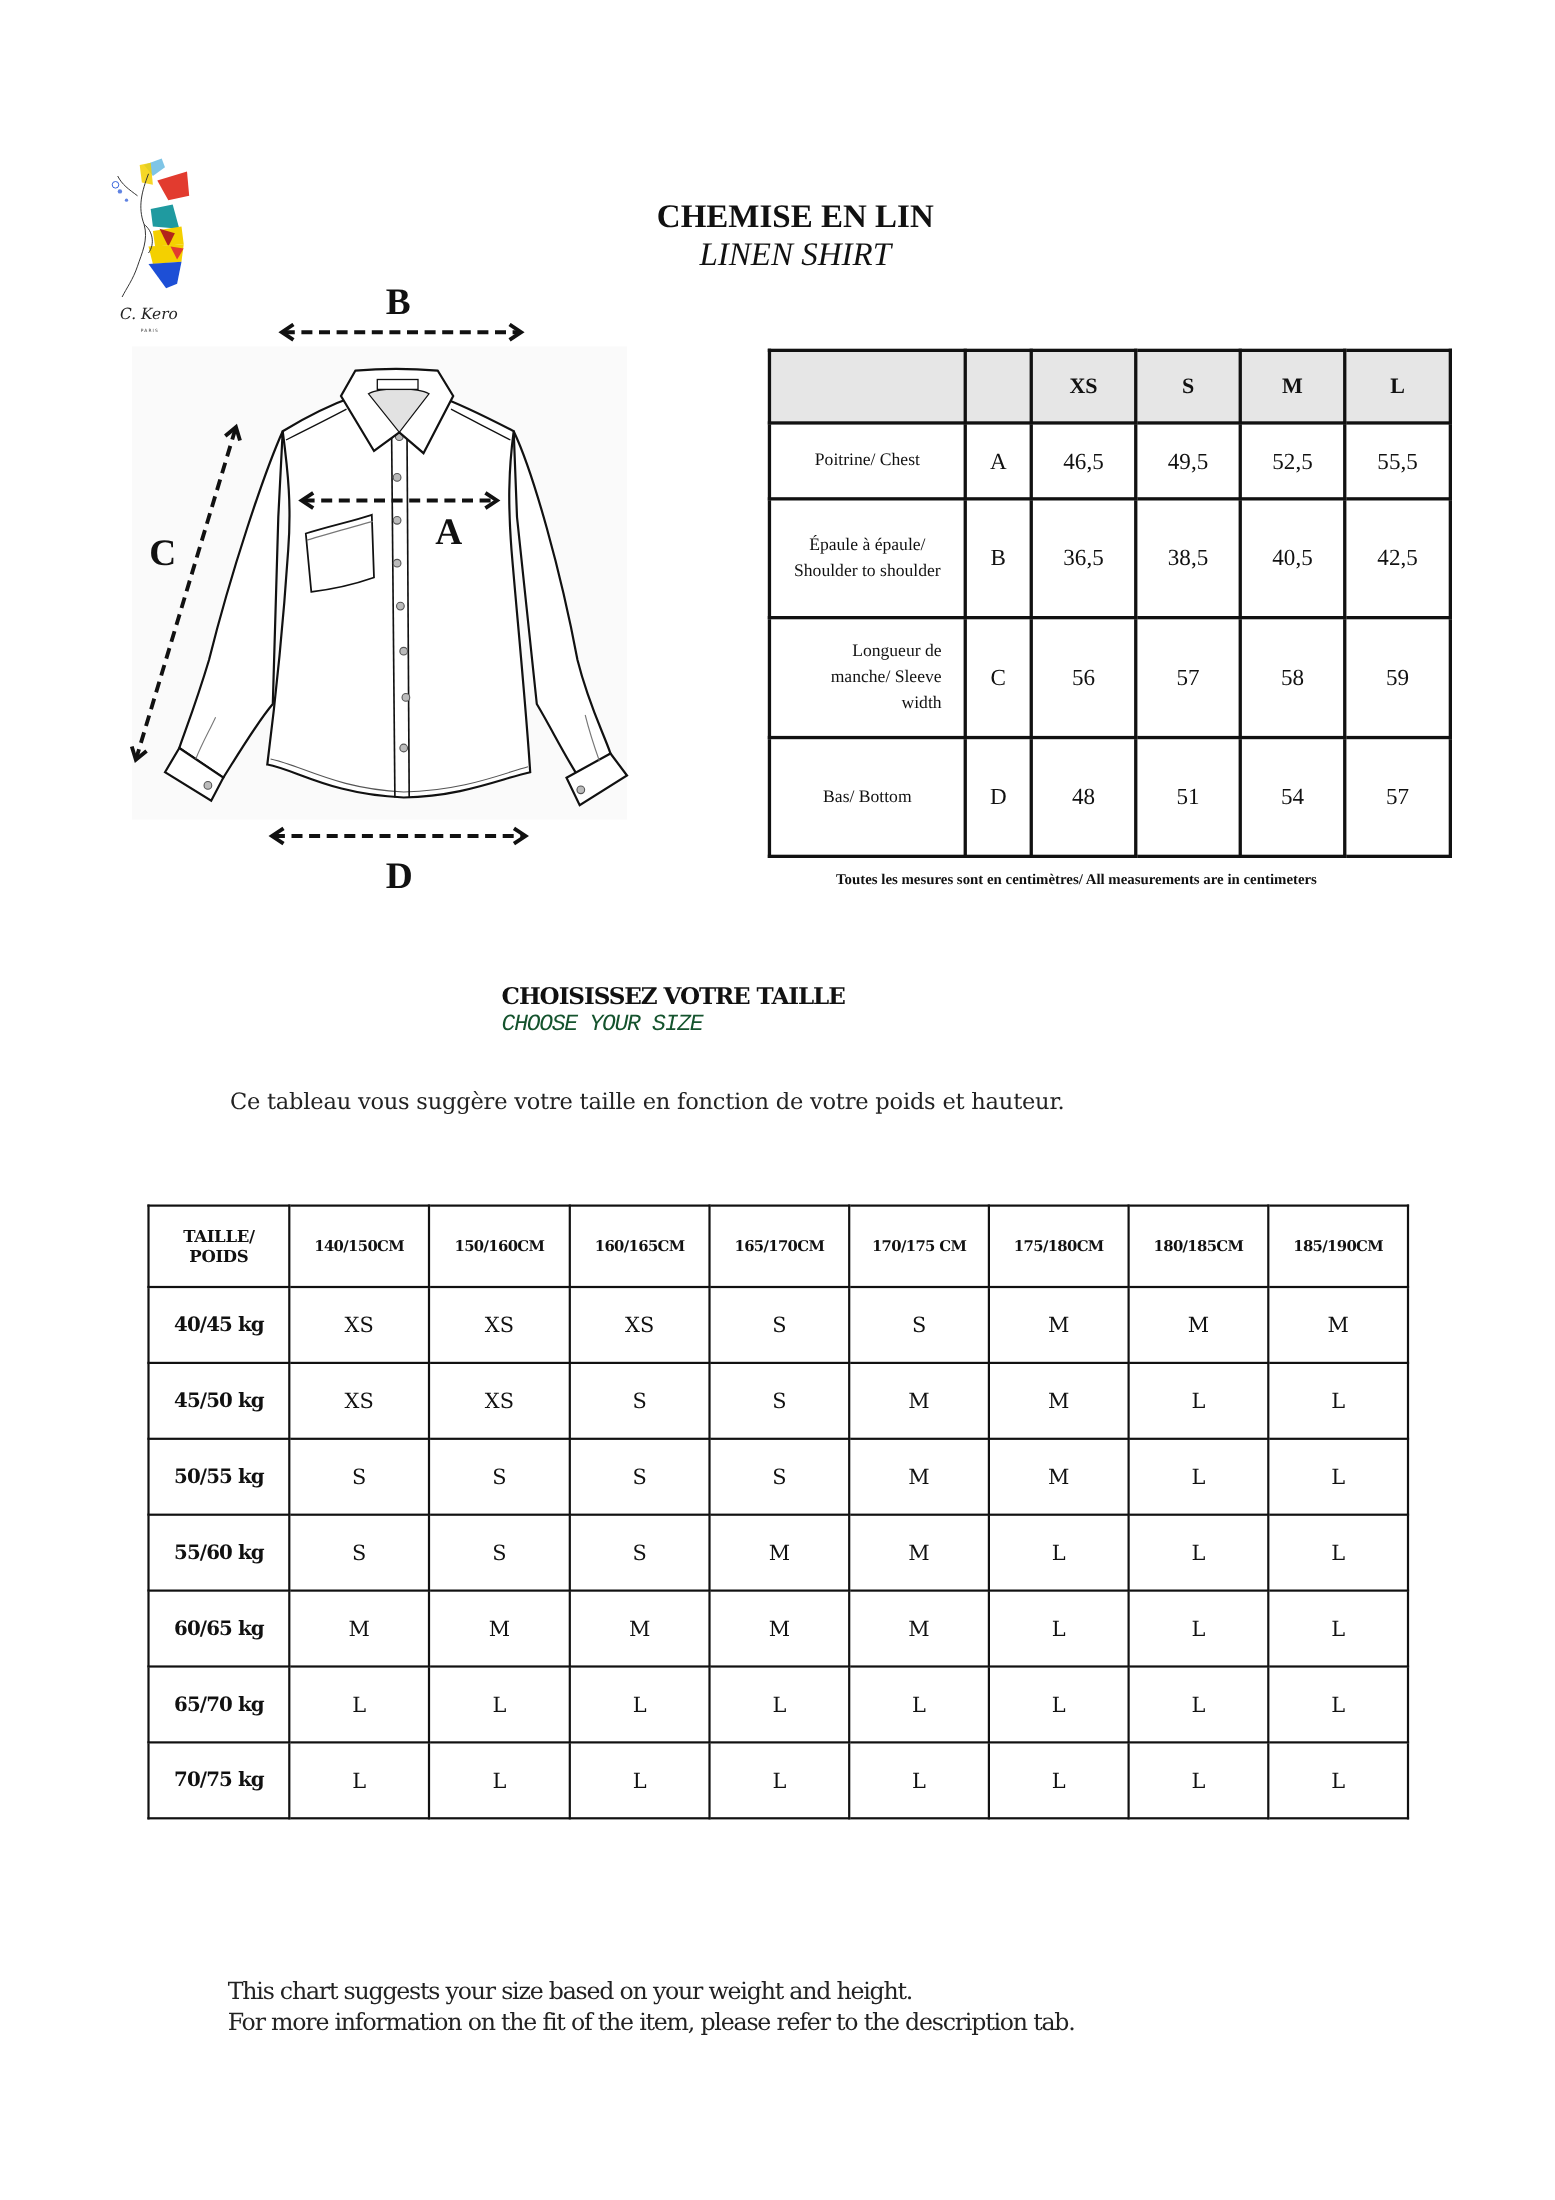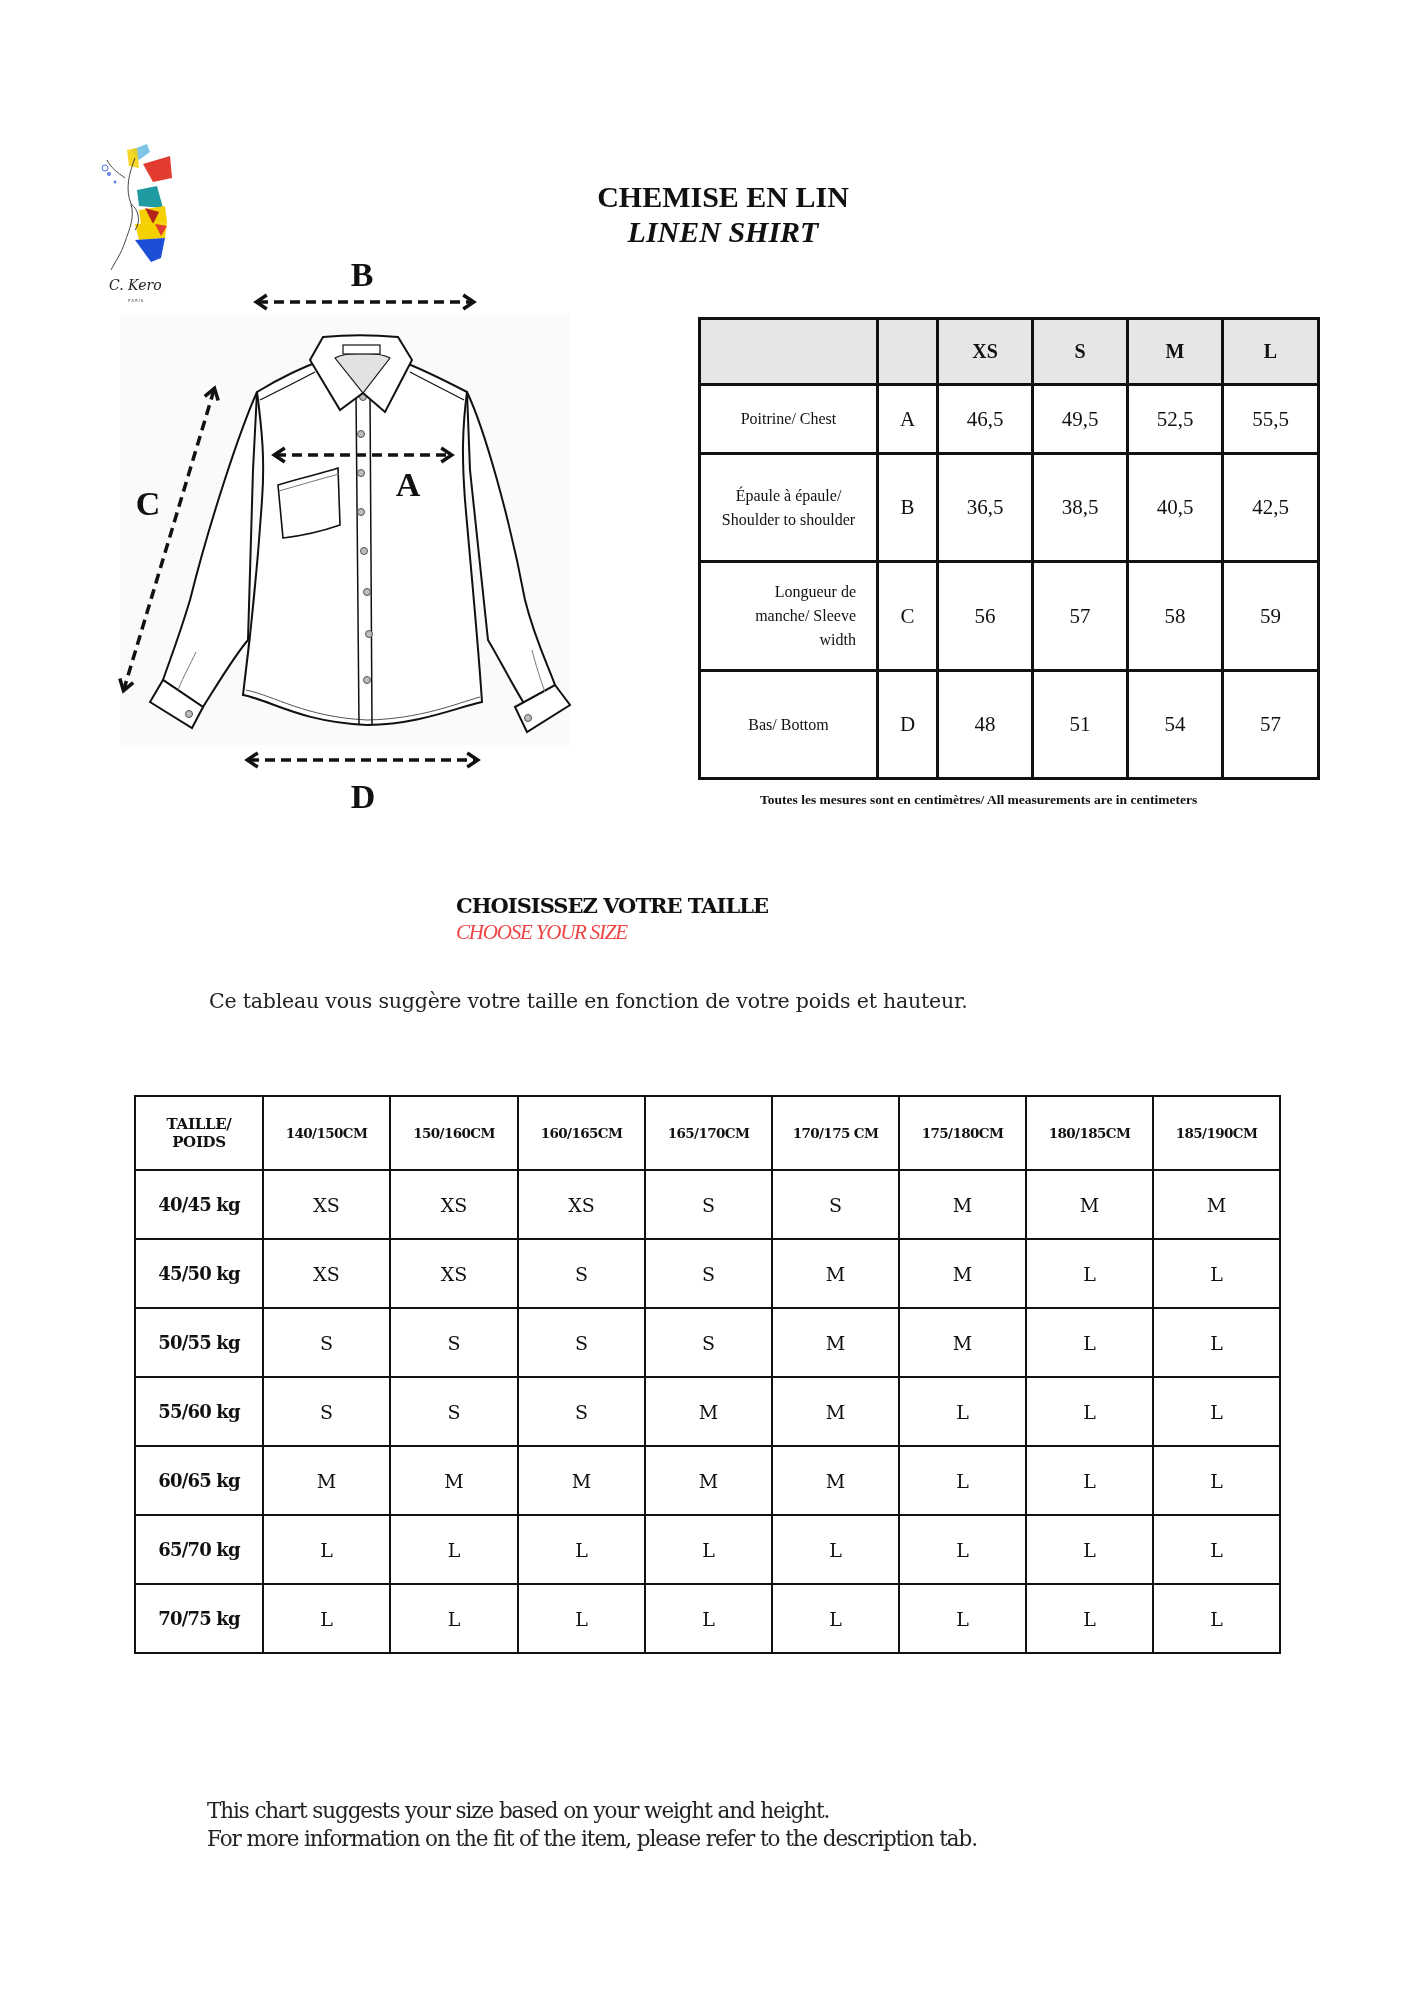--- a/index.html
+++ b/index.html
@@ -5,39 +5,39 @@
   html, body { margin: 0; padding: 0; background: #ffffff; }
   body { width: 1414px; height: 2000px; position: relative; overflow: hidden; color: #111; }
   .abs { position: absolute; }
 
   
   #logo { left: 95px; top: 138px; width: 90px; height: 170px; }
 
   
   #title-block { left: 523px; top: 180px; width: 400px; text-align: center; }
   #title-fr { font-family: "Liberation Serif", serif; font-weight: bold; font-size: 30px; line-height: 34px; color: #111; }
-  #title-en { font-family: "Liberation Serif", serif; font-style: italic; font-size: 30px; line-height: 36px; color: #111; font-weight: bold; }
+  #title-en { font-family: "Liberation Serif", serif; font-style: italic; font-size: 30px; line-height: 36px; color: #111; }
 
   
   #diagram { left: 80px; top: 240px; width: 520px; height: 590px; }
   .diag-label { position: absolute; font-family: "Liberation Serif", serif; font-weight: bold; font-size: 34px; line-height: 34px; color: #111; transform: translate(-50%, -50%); }
 
   
   #meas-table { left: 698px; top: 317px; border-collapse: collapse; table-layout: fixed; }
   #meas-table td, #meas-table th { border: 3px solid #111; text-align: center; vertical-align: middle; padding: 0; font-family: "Liberation Serif", serif; color: #111; }
   #meas-table thead th { background: #e6e6e6; font-weight: bold; font-size: 20px; height: 63px; }
   #meas-table .lbl { font-size: 16px; line-height: 24px; font-weight: normal; }
   #meas-table .ltr { font-size: 21px; }
   #meas-table .val { font-size: 21px; }
   #meas-note { left: 760px; top: 792px; width: 558px; font-family: "Liberation Serif", serif; font-weight: bold; font-size: 13.5px; color: #111; white-space: nowrap; }
 
   
   #choose-block { left: 456px; top: 893px; width: 500px; text-align: left; }
   #choose-fr { font-family: "DejaVu Serif", serif; font-weight: bold; font-size: 21px; line-height: 26px; letter-spacing: -1px; color: #111; }
-  #choose-en { font-family: Liberation Serif, serif; font-style: italic; font-size: 21px; line-height: 26px; letter-spacing: -1.2px; color: #ef4444; }
+  #choose-en { font-family: Liberation Mono, monospace; font-style: italic; font-size: 21px; line-height: 26px; letter-spacing: -1.2px; color: #14532d; }
 
   #intro { left: 209px; top: 988px; width: 1150px; height: 50px; overflow: hidden; font-family: "DejaVu Serif", serif; font-size: 20.5px; line-height: 27px; color: #222; letter-spacing: -0.2px; }
   #intro div { white-space: nowrap; }
 
   
   #size-table { left: 134px; top: 1095px; border-collapse: collapse; table-layout: fixed; padding-left: 12px; }
   #size-table td, #size-table th { border: 2.5px solid #111; text-align: center; vertical-align: middle; padding: 0; color: #111; }
   #size-table thead th { height: 72px; font-family: "DejaVu Serif", serif; font-weight: bold; font-size: 13.5px; letter-spacing: -0.6px; }
   #size-table thead th.corner { font-size: 15px; line-height: 18px; letter-spacing: -0.3px; }
   #size-table tbody th { font-family: "DejaVu Serif", serif; font-weight: bold; font-size: 18px; letter-spacing: -0.8px; height: 67px; }

